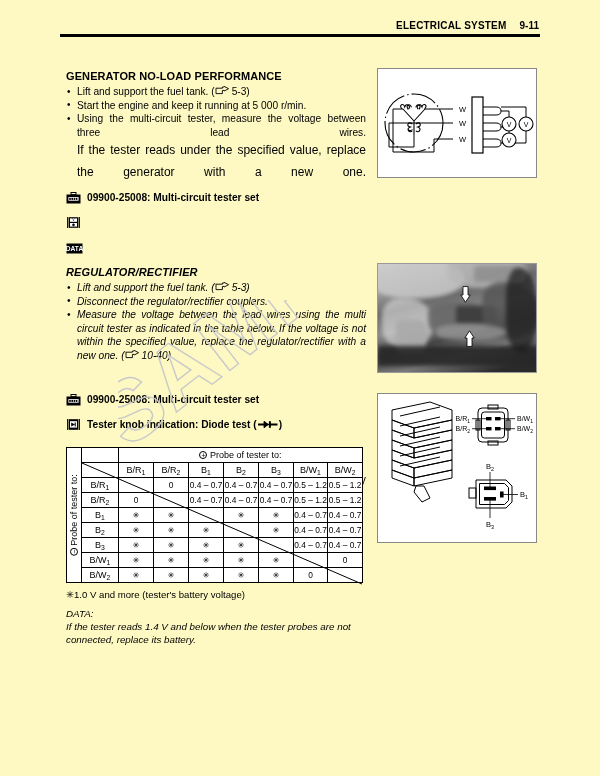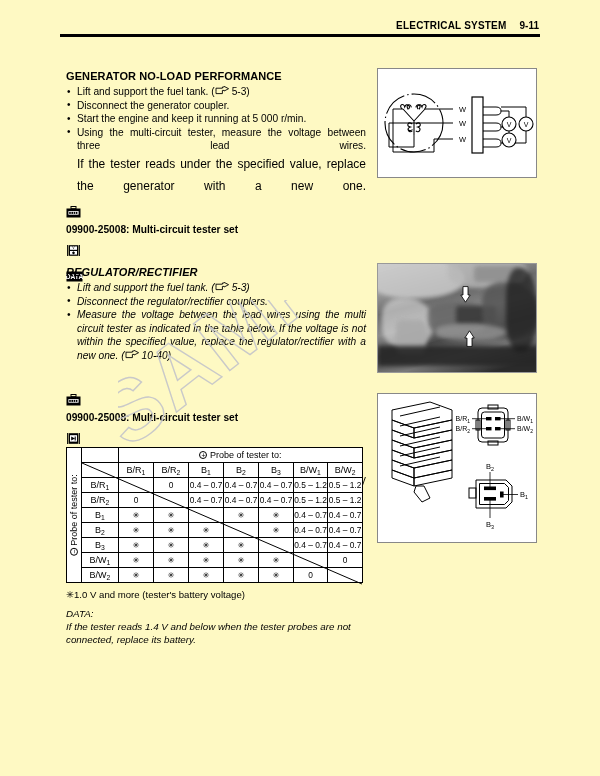--- a/index.html
+++ b/index.html
@@ -97,22 +97,22 @@
     display: inline-flex;
     align-items: center;
     white-space: nowrap;
   }
   .ref svg { display: block; margin-right: 1px; }
 
   
   .toolline {
     display: flex;
     align-items: flex-start;
+    gap: 6px;
     margin-top: 7px;
-    flex-direction: column;
   }
   .toolline .txt {
     font-size: 10.2px;
     font-weight: bold;
     line-height: 13px;
     padding-top: 1px;
   }
   .toolline .txt .sub {
     display: block;
     padding-left: 14px;
@@ -279,21 +279,20 @@
   <div class="col-left" style="top:70px;">
     <h2 class="sect">GENERATOR NO-LOAD PERFORMANCE</h2>
     <ul class="bullets">
       <li>
         <span>Lift and support the fuel tank. (</span><span class="ref">
             <svg width="16" height="9" viewBox="0 0 16 9">
               <path d="M1 5.5 L1 2.2 L7.4 2.2 L7.4 1.0 L9.2 1.0 L9.2 0.4 L13.6 2.7 L9.2 5.0 L9.2 4.4 L7.4 4.4 L7.4 7.6 L1 7.6 Z" fill="none" stroke="#000" stroke-width="0.9" stroke-linejoin="round"></path>
             </svg>
           </span><span>5-3</span><span>)</span>
       </li>
-      <li><span>Disconnect the generator coupler.</span></li>
       <li><span>Start the engine and keep it running at 5 000 r/min.</span></li>
       <li class="justify-full"><span>Using the multi-circuit tester, measure the voltage between three lead wires.</span></li>
     </ul>
     <div class="cont justify-full">If the tester reads under the specified value, replace the generator with a new one.</div>
 
     <div class="toolline">
       <span class="badge-icon">
         <svg width="15" height="12" viewBox="0 0 15 12">
           <rect x="0.5" y="2.5" width="14" height="9" fill="#000"></rect>
           <rect x="5" y="0.5" width="5" height="2.2" fill="none" stroke="#000" stroke-width="1"></rect>

